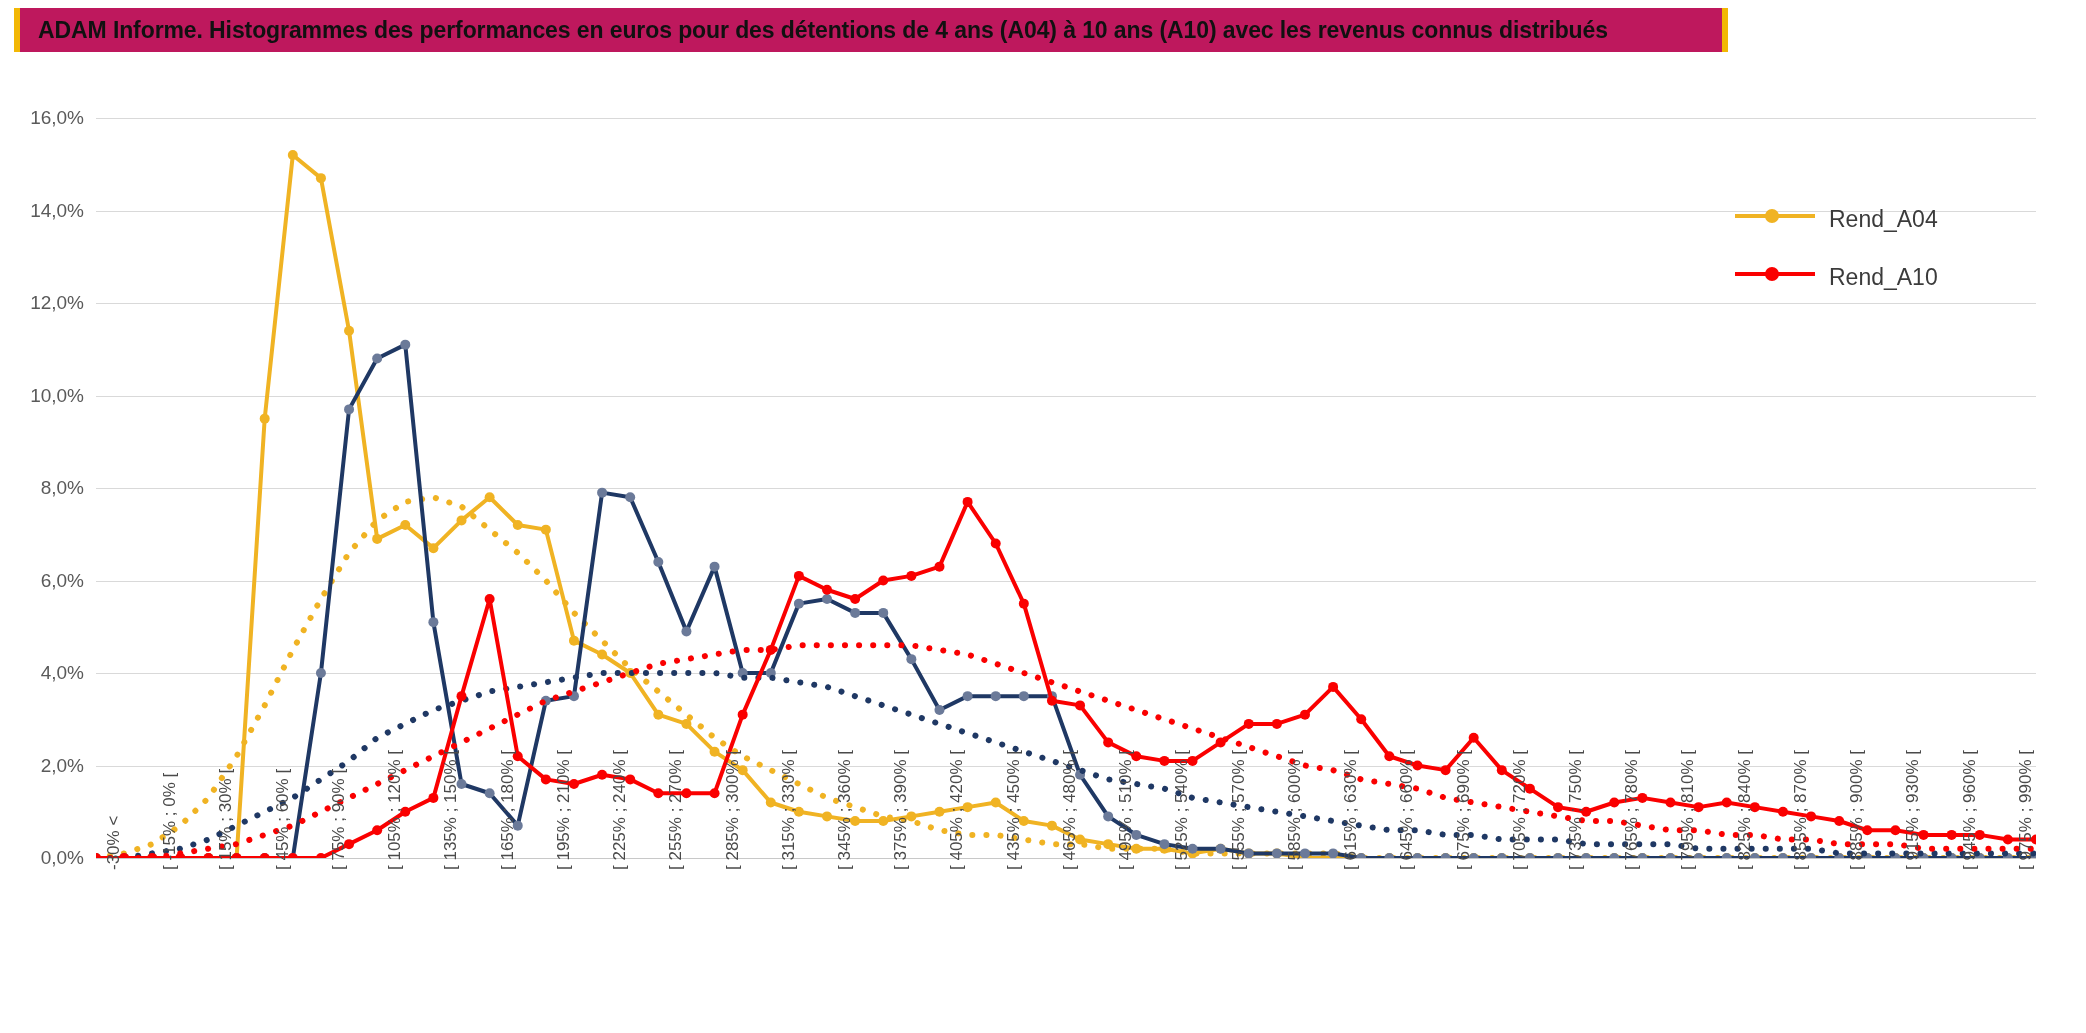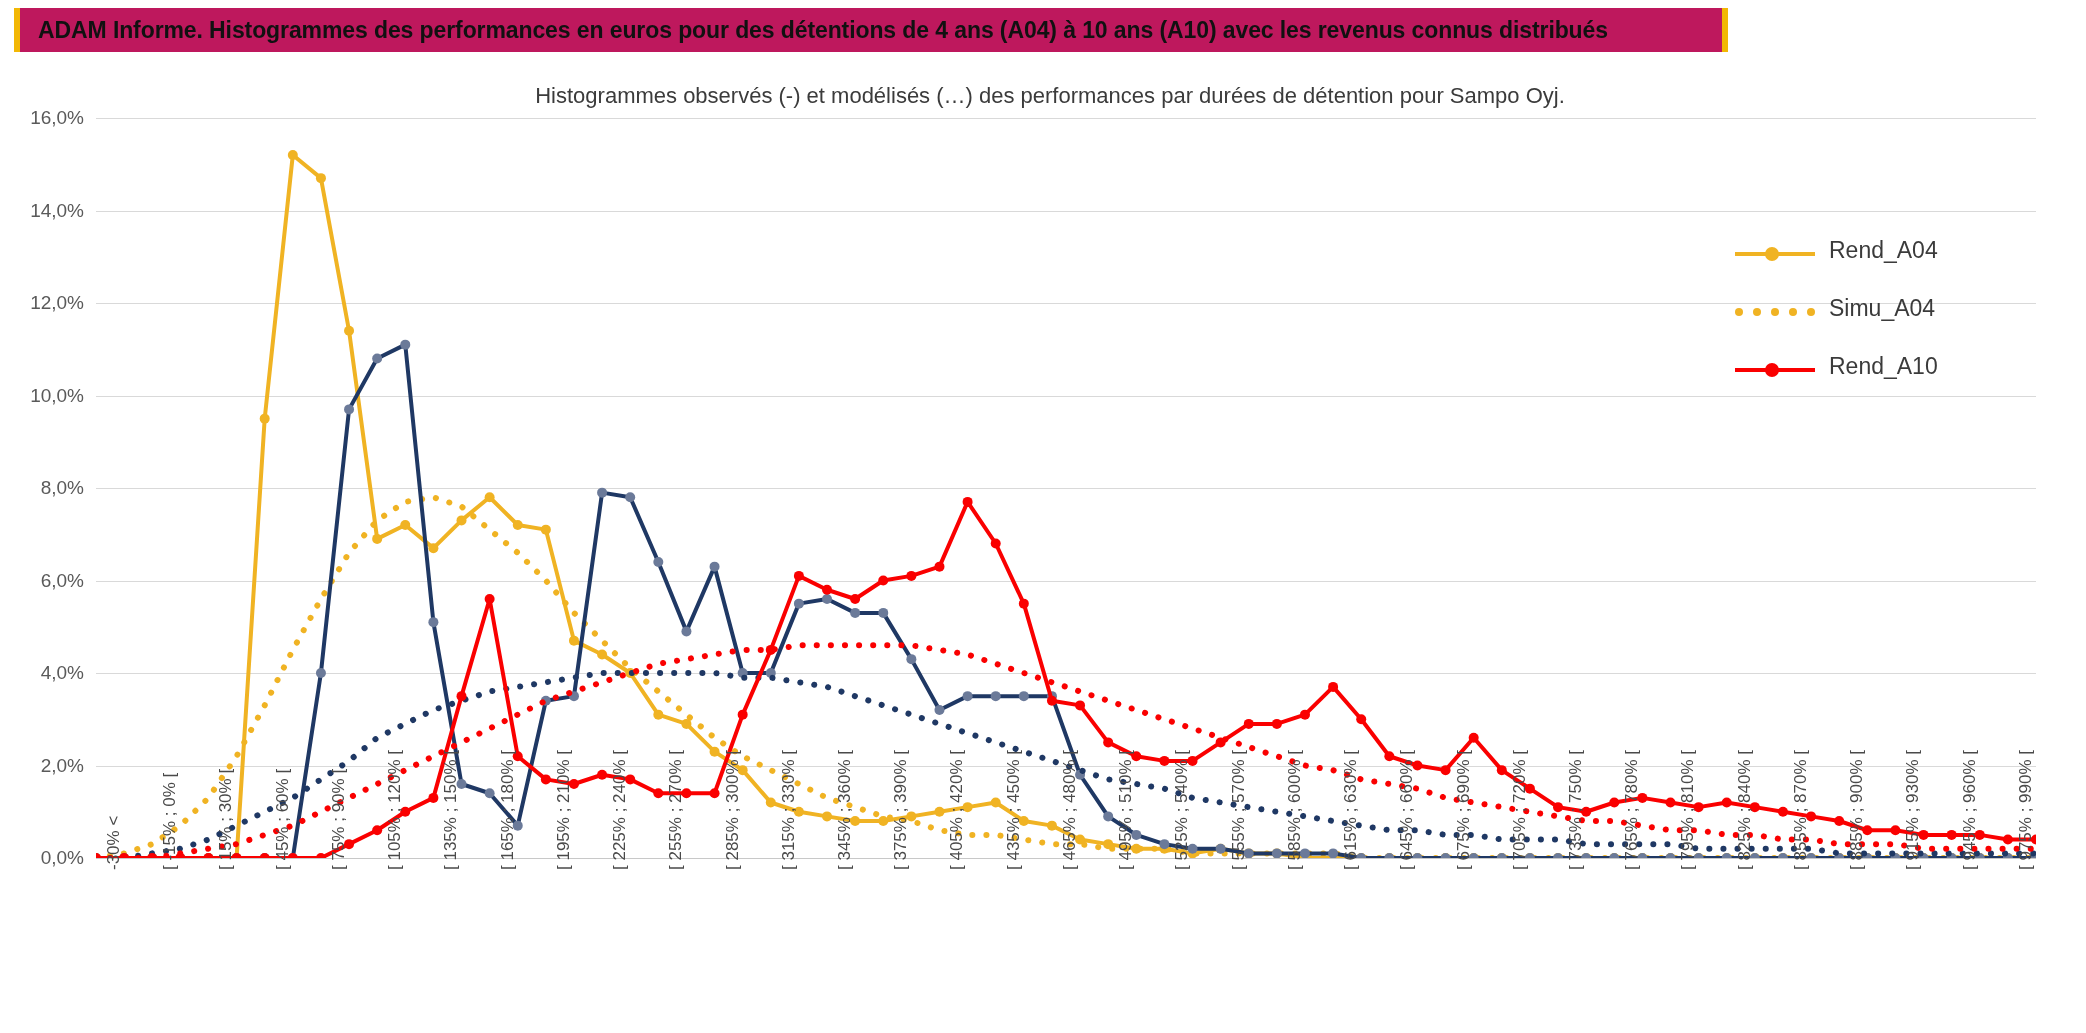--- a/index.html
+++ b/index.html
@@ -112,21 +112,21 @@
   }
   
   .legend {
     position: absolute;
     left: 1735px;
     top: 150px;
     width: 330px;
   }
   .legend-item {
     display: flex;
-    align-items: flex-end;
+    align-items: flex-start;
     height: 58px;
   }
   .legend-mark {
     width: 80px;
     height: 20px;
     margin-right: 14px;
     position: relative;
     flex: 0 0 auto;
   }
   .legend-label {
@@ -170,21 +170,20 @@
 
 <div class="page">
 
   <div class="banner">
     <div class="banner-text">ADAM Informe. Histogrammes des performances en euros pour des détentions de 4 ans (A04) à 10 ans (A10) avec les revenus connus distribués</div>
   </div>
 
   <div class="chart-wrap">
 
     <div class="chart-title">
-      <div>Histogrammes observés (-) et modélisés (…) des performances par durées de détention pour Sampo Oyj.</div>
     </div>
 
     <div class="plot">
       <div class="ytick-holder" id="ygrid">
           <div class="axis-line" style="top: 740px;"></div>
           <div class="ylabel" style="top: 740px;">0,0%</div>
           <div class="gridline" style="top: 647.5px;"></div>
           <div class="ylabel" style="top: 647.5px;">2,0%</div>
           <div class="gridline" style="top: 555px;"></div>
           <div class="ylabel" style="top: 555px;">4,0%</div>
@@ -462,32 +461,20 @@
     <div class="legend" id="legend">
         <div class="legend-item">
           <div class="legend-mark">
             <div class="lm-line" style="background: rgb(240, 179, 35);"></div>
             <div class="lm-dot" style="background: rgb(240, 179, 35);"></div>
           </div>
           <div class="legend-label">Rend_A04</div>
         </div>
         <div class="legend-item">
           <div class="legend-mark">
-            <div class="lm-dots">
-              <span style="left: 0px; background: rgb(240, 179, 35);"></span>
-              <span style="left: 18px; background: rgb(240, 179, 35);"></span>
-              <span style="left: 36px; background: rgb(240, 179, 35);"></span>
-              <span style="left: 54px; background: rgb(240, 179, 35);"></span>
-              <span style="left: 72px; background: rgb(240, 179, 35);"></span>
-            </div>
-          </div>
-          <div class="legend-label">Simu_A04</div>
-        </div>
-        <div class="legend-item">
-          <div class="legend-mark">
             <div class="lm-line" style="background: rgb(250, 0, 0);"></div>
             <div class="lm-dot" style="background: rgb(250, 0, 0);"></div>
           </div>
           <div class="legend-label">Rend_A10</div>
         </div>
       </div>
 
   </div>
 </div>
 

